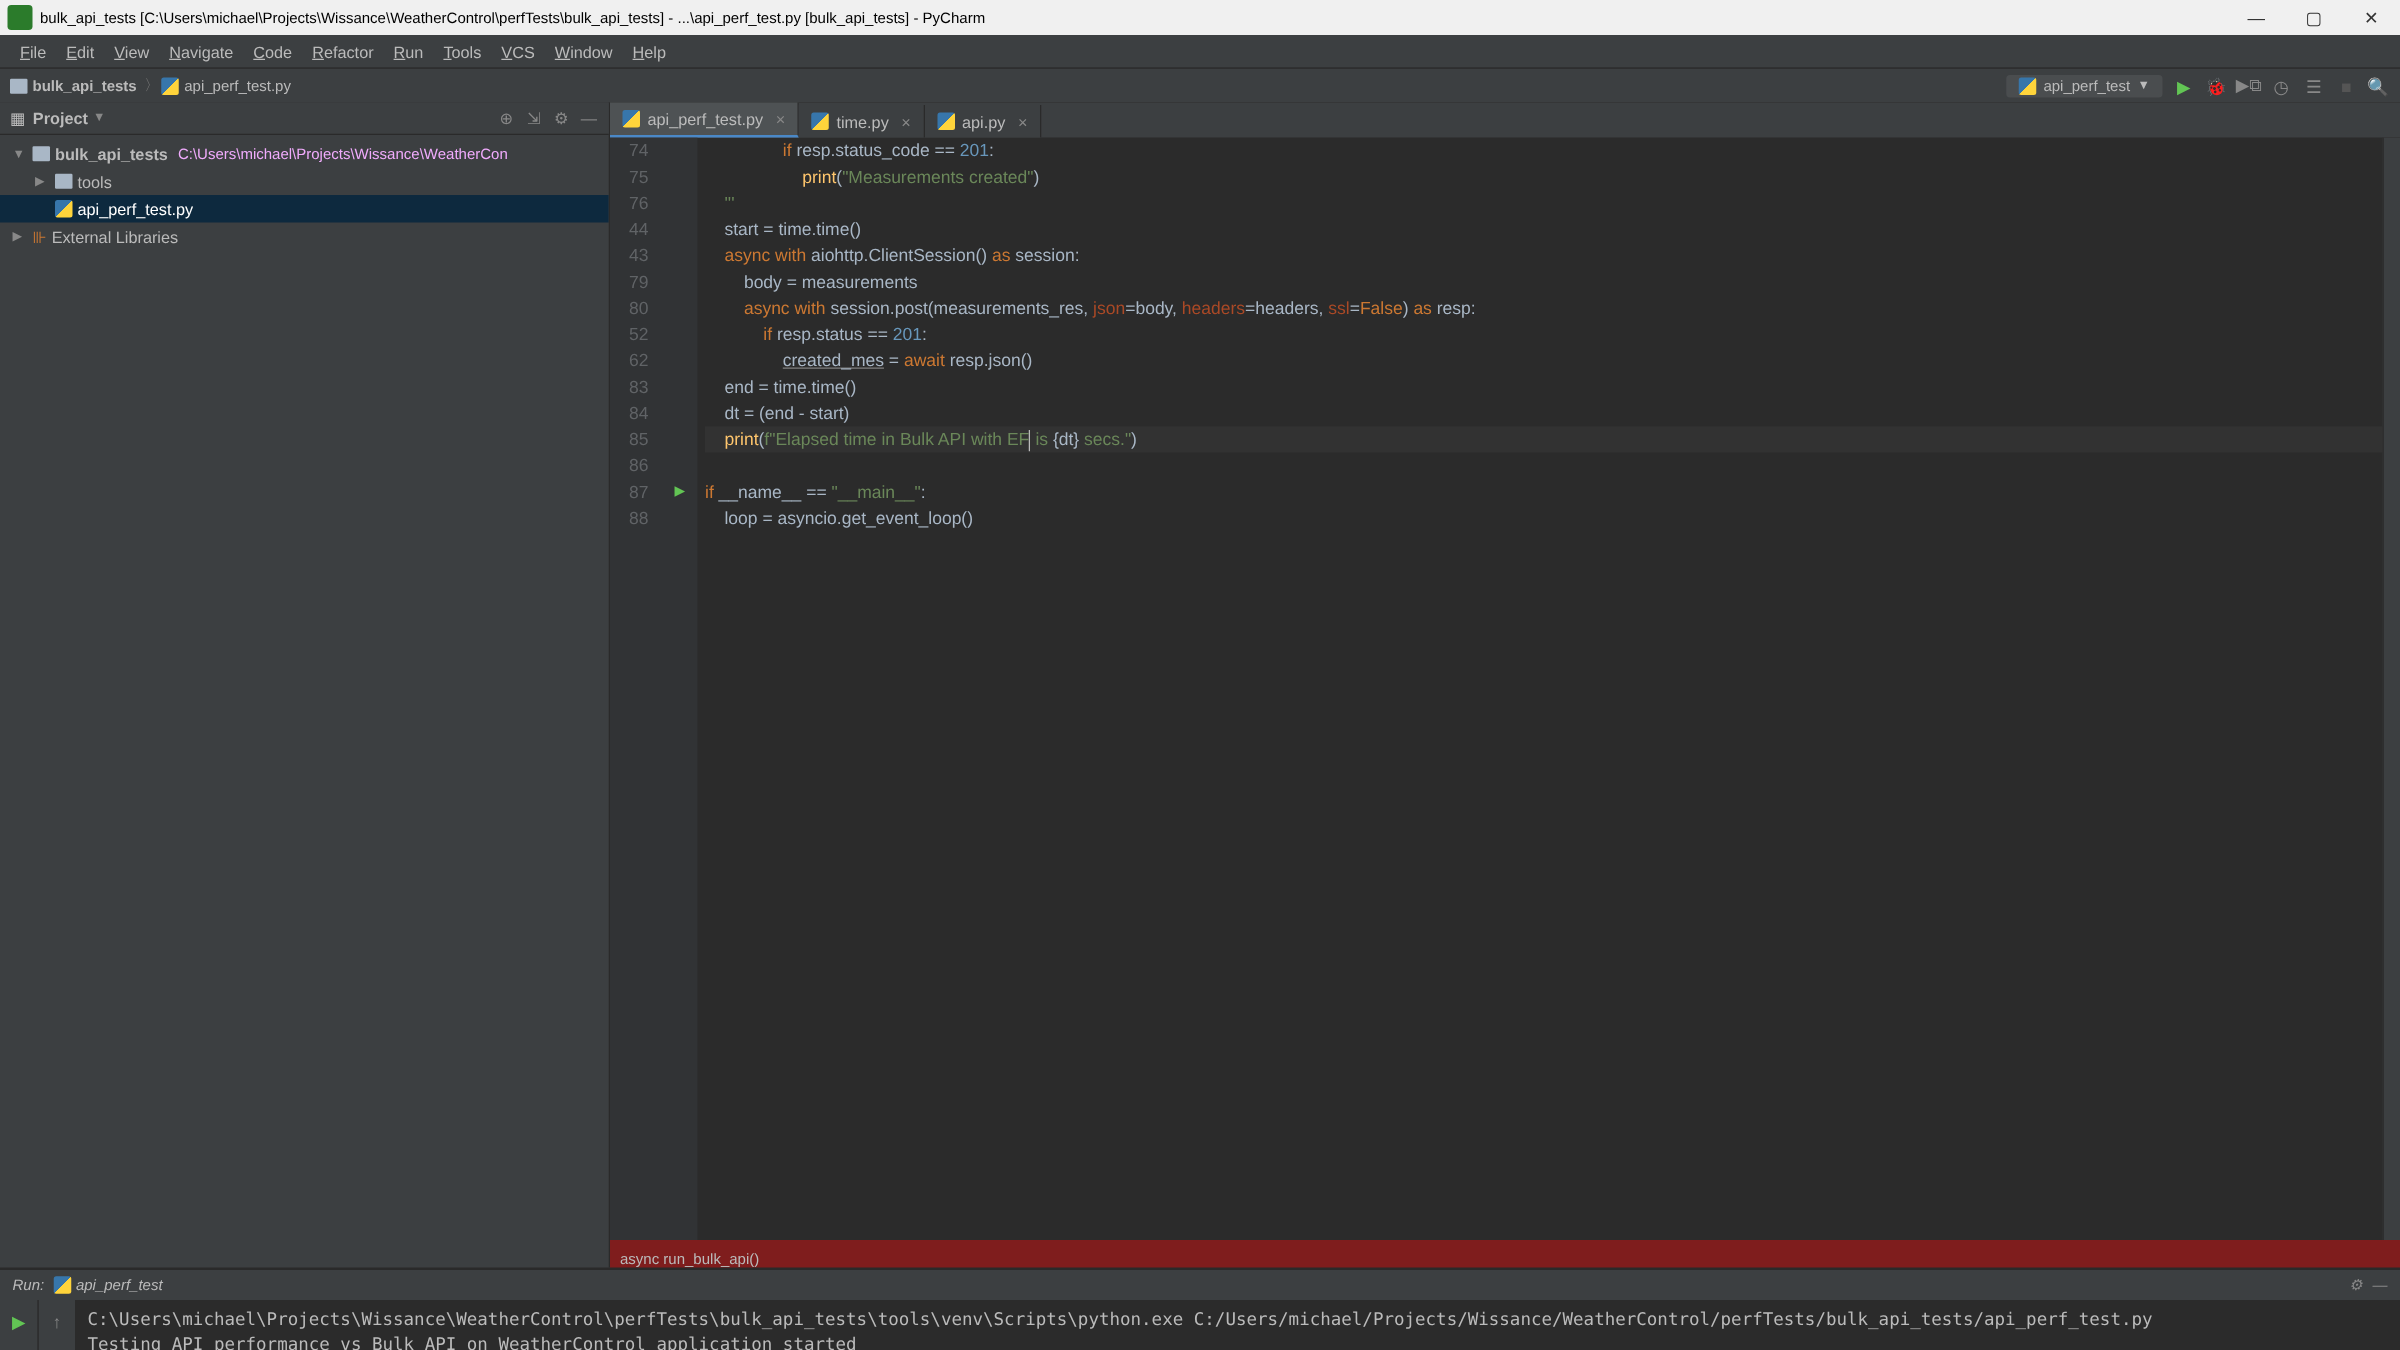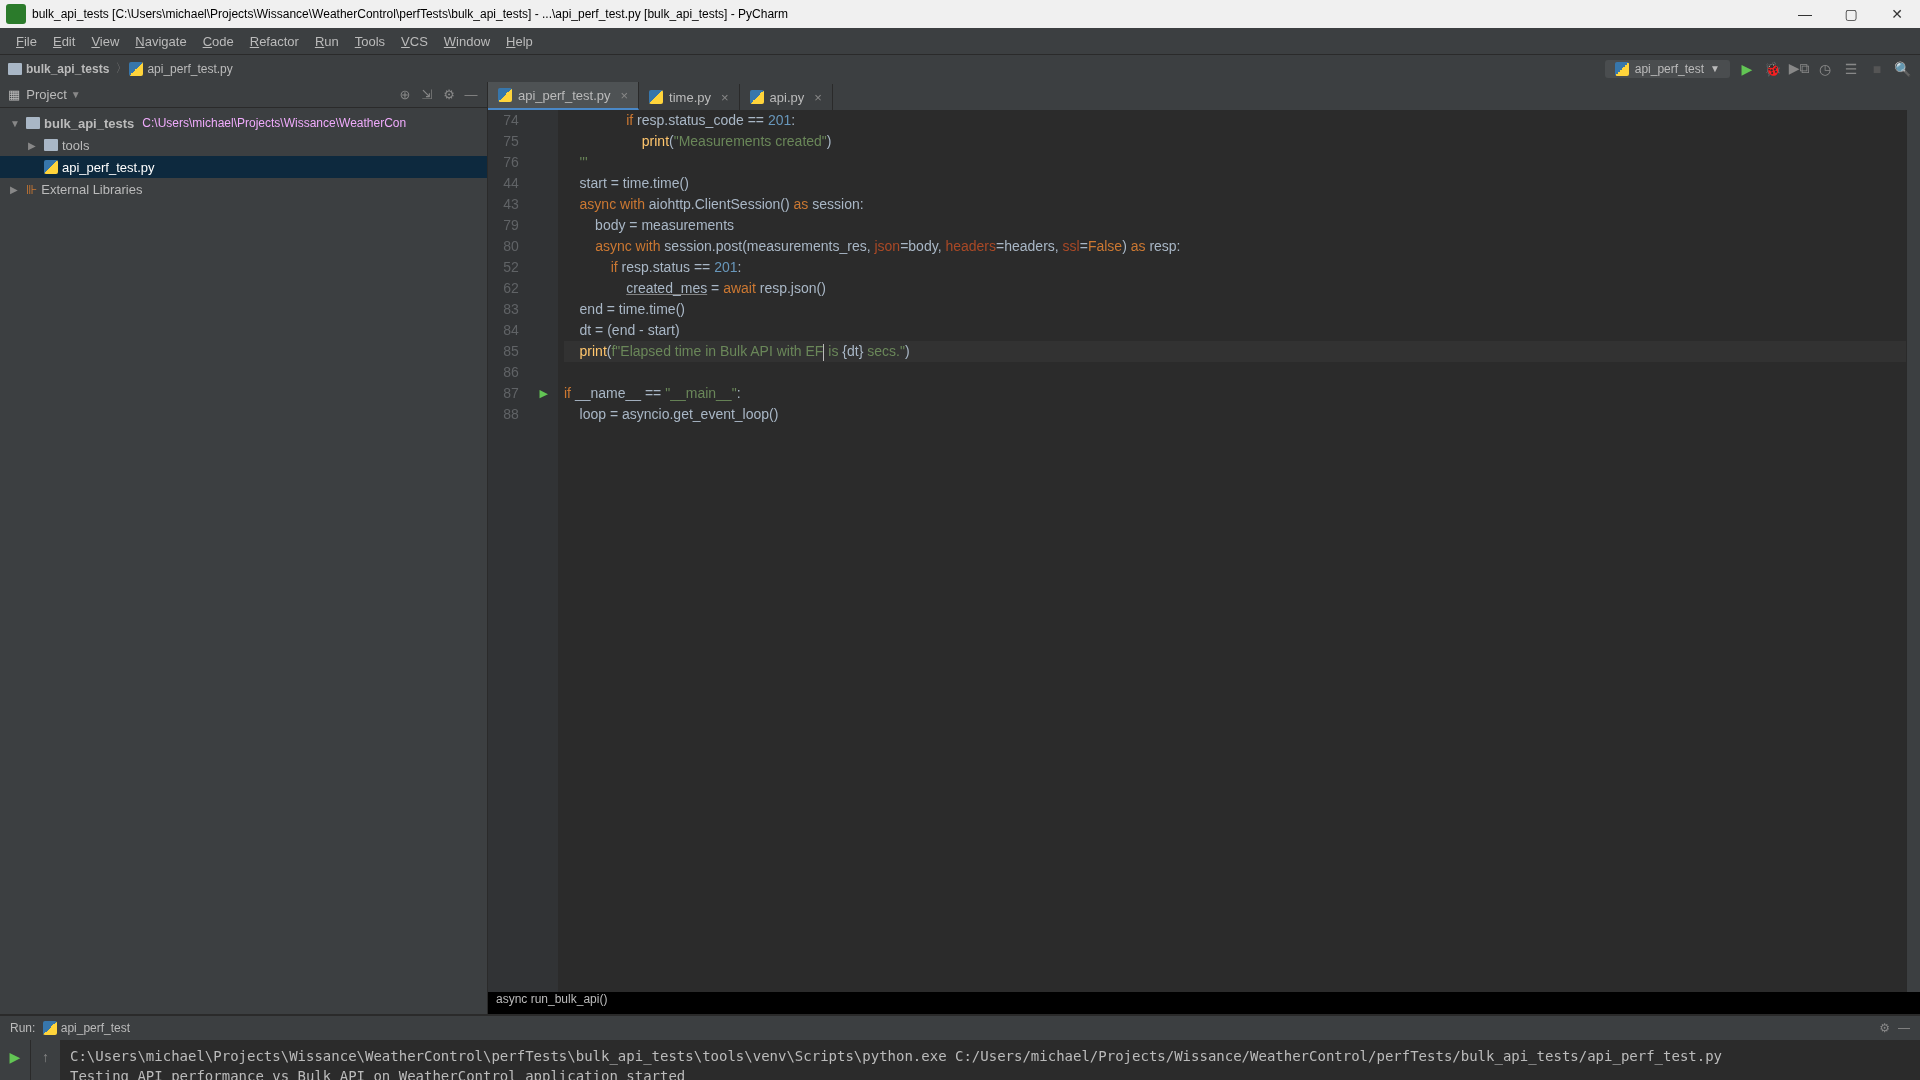--- a/index.html
+++ b/index.html
@@ -25,21 +25,21 @@
 .ticon { width:18px; height:18px; display:inline-flex; align-items:center; justify-content:center; font-size:14px; }
 .play-green { color:#62c554; }
 .bug-green { color:#62c554; }
 .folder-icon { width:14px; height:12px; background:#a9b7c6; display:inline-block; border-radius:1px; position:relative; }
 .py-icon { width:14px; height:14px; display:inline-block; background: linear-gradient(135deg,#3776ab 50%,#ffd43b 50%); border-radius:2px; }
 
 
 .main { display:flex; height: calc(100% - 28px - 26px - 28px - 24px - 42px); }
 .sidebar { width: 488px; background:#3c3f41; border-right:1px solid #2a2a2a; font-size:13px; display:flex; flex-direction:column; }
 .projheader { height:26px; display:flex; align-items:center; padding:0 8px; background:#3c3f41; border-bottom:1px solid #2a2a2a; }
-.projheader .lbl { font-weight:normal; }
+.projheader .lbl { font-weight:bold; }
 .projheader .right { margin-left:auto; display:flex; gap:6px; }
 .projheader .right .hicon { width:16px; height:16px; color:#888; display:flex; align-items:center; justify-content:center; font-size:13px; }
 .tree { padding:4px 0; overflow:hidden; flex:1; }
 .tree-row { display:flex; align-items:center; height:22px; padding-left:10px; gap:4px; }
 .tree-row.sel { background:#0d293e; color:#fff; }
 .tree-row .arrow { width:12px; color:#888; font-size:10px; }
 .tree-row .path { color:#f0abfc; font-size:12px; margin-left:4px; }
 .indent1 { padding-left:28px; }
 
 .editor-area { flex:1; display:flex; flex-direction:column; background:#2b2b2b; }
@@ -51,25 +51,25 @@
 .gutter { width:56px; text-align:center; color:#606366; padding-right:10px; user-select:none; background:#313335; }
 .gutter .ln { height:21px; position:relative; }
 .foldcol { width:14px; background:#313335; }
 .code { flex:1; padding-left:6px; white-space:pre; color:#a9b7c6; position:relative; }
 .code .line { height:21px; }
 .code .line.cur { background:#323232; }
 .kw { color:#cc7832; } .str { color:#6a8759; } .num { color:#6897bb; } .fn { color:#ffc66d; } .pa { color:#aa4926; }
 .caret { display:inline-block; width:1px; height:17px; background:#bbb; vertical-align:middle; }
 .minimap { width:14px; background:#3c3f41; border-left:1px solid #2a2a2a; }
 
-.breadcrumb-editor { height:22px; padding-left:8px; font-size:12px; color:#bbb; display:flex; align-items:flex-start; background:#000000; }
+.breadcrumb-editor { height:22px; padding-left:8px; font-size:12px; color:#bbb; display:flex; align-items:flex-end; background:#7f1d1d; }
 
 
 .runpanel { height: 560px; background:#2b2b2b; border-top:2px solid #2a2a2a; display:flex; flex-direction:column; }
-.runpanel .rphead { height:24px; background:#3c3f41; display:flex; align-items:center; padding:12px 10px; font-size:12px; }
+.runpanel .rphead { height:24px; background:#3c3f41; display:flex; align-items:center; padding:12px 10px; font-size:12px;font-style:italic; }
 .runpanel .rphead .right { margin-left:auto; display:flex; gap:8px; }
 .runpanel .body { flex:1; display:flex; }
 .runpanel .sidetools { width:30px; background:#3c3f41; display:flex; flex-direction:column; align-items:center; padding-top:6px; gap:8px; }
 .runpanel .sidetools2 { width:30px; background:#3c3f41; display:flex; flex-direction:column; align-items:center; padding-top:6px; gap:8px; border-left:1px solid #2a2a2a;}
 .stbtn { width:22px; height:22px; display:flex; align-items:center; justify-content:center; font-size:14px; border-radius:3px; }
 .console { flex:1; padding:6px 10px; font-family:"Consolas",monospace; font-size:14px; line-height:20px; color:#bbb; white-space:pre-wrap; }
 </style>
 </head>
 <body>
 

